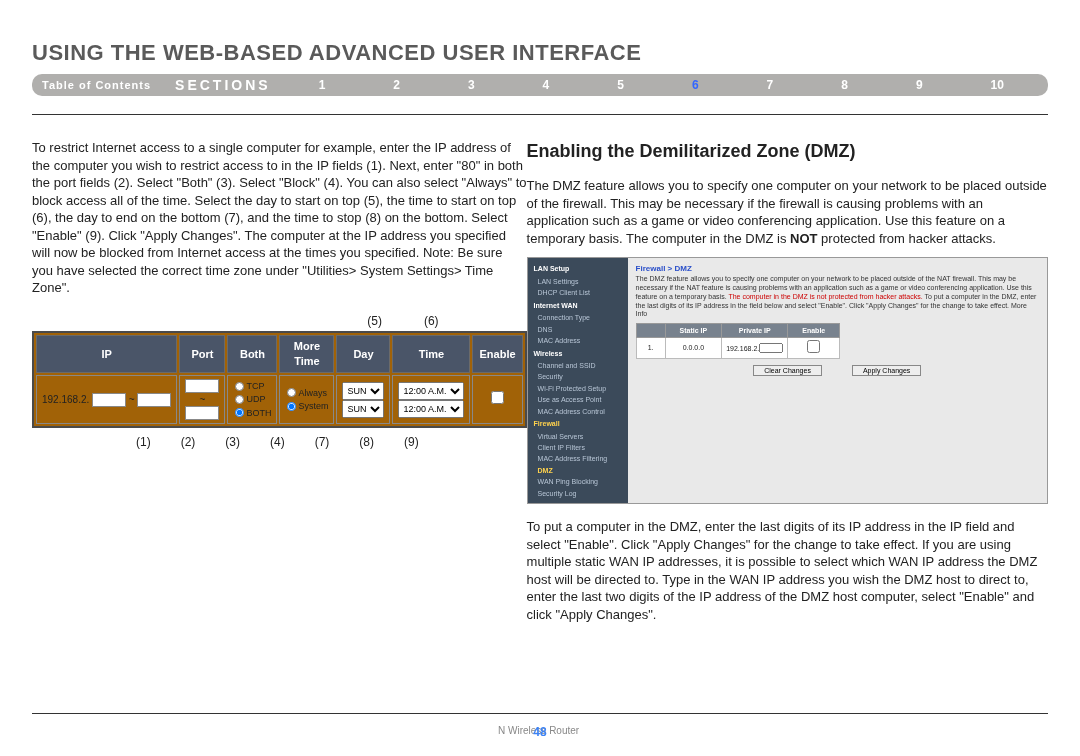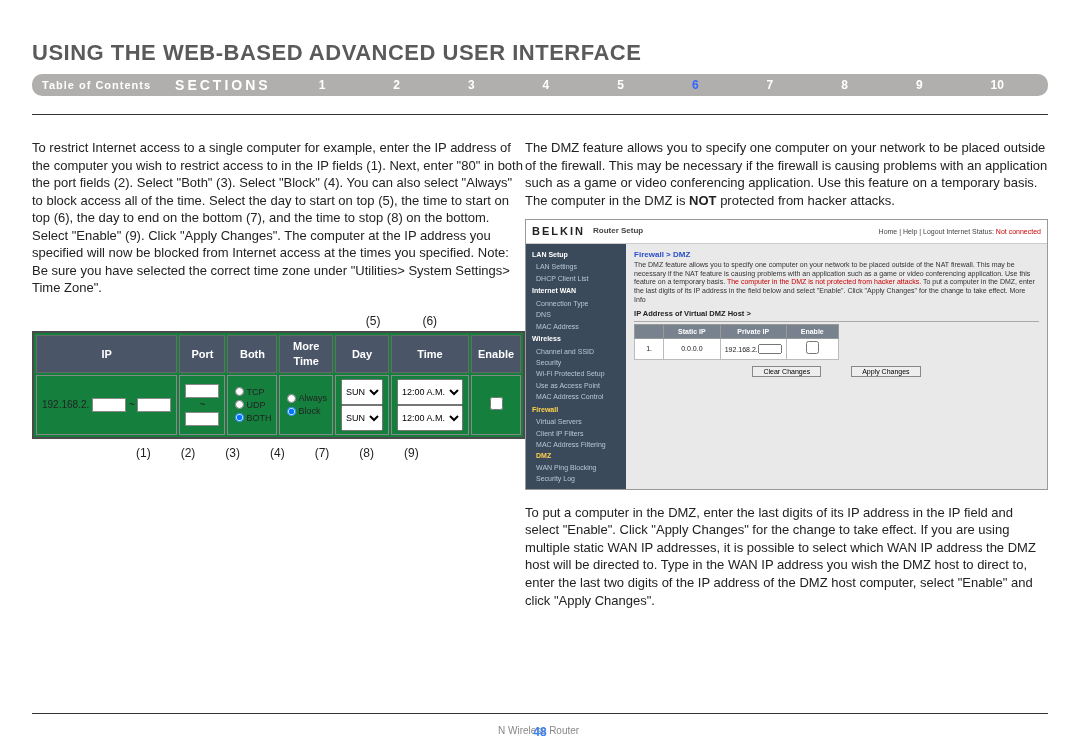--- a/index.html
+++ b/index.html
@@ -15,29 +15,29 @@
 
   .cols { display: flex; margin-top: 24px; }
   .col-l { flex: 0 0 480px; font-size: 13px; line-height: 1.35; }
   .col-r { flex: 1; font-size: 13px; line-height: 1.35; }
   .col-r h2 { font-size: 18px; font-weight: bold; margin-bottom: 14px; }
   p { margin-bottom: 10px; }
 
   
   .fig-left { position: relative; margin-top: 16px; }
   .callouts-top { display:flex; justify-content:flex-end; gap:42px; padding-right:88px; font-size:12px; margin-bottom:2px;}
-  .tbl1 { border:2px solid #4a4a4a; background:#15803d; font-size:10px; }
+  .tbl1 { border:2px solid #4a4a4a; background:#a16207; font-size:10px; }
   .tbl1 th { background:#4a5568; color:#fff; font-weight:bold; padding:3px 6px; border:1px solid #6a6a6a; text-align:center; font-size:11px;}
   .tbl1 td { padding:3px 5px; border:1px solid #888; text-align:center; vertical-align:middle; }
   .tbl1 .ipcell { white-space:nowrap; }
   .tbl1 input[type=text] { width:34px; height:14px; font-size:9px; border:1px solid #888; text-align:center; background:#fff; }
   .radio-col { display:flex; flex-direction:column; gap:1px; font-size:9px; align-items:flex-start; padding-left:2px;}
   .radio-col label { display:flex; align-items:center; gap:2px; white-space:nowrap;}
   .radio-col input { width:9px; height:9px; }
-  .sel { font-size:9px; height:26px; }
+  .sel { font-size:9px; height:18px; }
   .callouts-bot { display:flex; gap:30px; font-size:12px; margin-top:6px; padding-left:104px;}
 
   
   .shot { border:1px solid #999; background:#fff; font-size:8px; margin-bottom:14px; }
   .shot-top { display:flex; align-items:center; padding:4px 6px; border-bottom:1px solid #ccc; }
   .shot-top .brand { font-weight:bold; letter-spacing:2px; font-size:11px; }
   .shot-top .sub { font-size:8px; color:#444; margin-left:8px; font-weight:bold;}
   .shot-top .topright { margin-left:auto; font-size:7px; color:#444;}
   .shot-top .topright .notconn { color:#c00; }
   .shot-body { display:flex; }
@@ -131,21 +131,21 @@
             </div>
           </td>
           <td>
             <div class="radio-col">
               <label>
                     <input type="radio" style="">
                     <span>Always</span>
                   </label>
               <label>
                     <input type="radio" checked="" style="">
-                    <span>Block</span>
+                    <span>System</span>
                   </label>
             </div>
           </td>
           <td>
             <select class="sel"><option>SUN</option></select><br>
             <select class="sel"><option>SUN</option></select>
           </td>
           <td>
             <select class="sel"><option>12:00 A.M.</option></select><br>
             <select class="sel"><option>12:00 A.M.</option></select>
@@ -162,32 +162,26 @@
         <span>(3)</span>
         <span>(4)</span>
         <span>(7)</span>
         <span>(8)</span>
         <span>(9)</span>
       </div>
     </div>
   </div>
 
   <div class="col-r">
+    <h2>Enabling the Demilitarized Zone (DMZ)</h2>
     <p>
       <span>The DMZ feature allows you to specify one computer on your network to be placed outside of the firewall. This may be necessary if the firewall is causing problems with an application such as a game or video conferencing application. Use this feature on a temporary basis. The computer in the DMZ is </span><b>NOT</b><span> protected from hacker attacks.</span>
     </p>
 
     <div class="shot">
-      <div class="shot-top">
-        <span class="brand">BELKIN</span>
-        <span class="sub">Router Setup</span>
-        <span class="topright">
-          <span>Home | Help | Logout   Internet Status: </span><span class="notconn">Not connected</span>
-        </span>
-      </div>
       <div class="shot-body">
         <div class="shot-nav">
           <div class="hd">LAN Setup</div>
           <div class="it">LAN Settings</div>
           <div class="it">DHCP Client List</div>
           <div class="hd">Internet WAN</div>
           <div class="it">Connection Type</div>
           <div class="it">DNS</div>
           <div class="it">MAC Address</div>
           <div class="hd">Wireless</div>
@@ -202,21 +196,20 @@
           <div class="it">MAC Address Filtering</div>
           <div class="it fw">DMZ</div>
           <div class="it">WAN Ping Blocking</div>
           <div class="it">Security Log</div>
         </div>
         <div class="shot-main">
           <div class="crumb">Firewall &gt; DMZ</div>
           <div class="desc">
             <span>The DMZ feature allows you to specify one computer on your network to be placed outside of the NAT firewall. This may be necessary if the NAT feature is causing problems with an application such as a game or video conferencing application. Use this feature on a temporary basis. </span><span class="warn">The computer in the DMZ is not protected from hacker attacks.</span><span> To put a computer in the DMZ, enter the last digits of its IP address in the field below and select "Enable". Click "Apply Changes" for the change to take effect. More Info</span>
           </div>
-          <div class="sect">IP Address of Virtual DMZ Host &gt;</div>
           <table class="hosttbl">
             <tbody>
                 <tr>
               <th></th>
               <th>Static IP</th>
               <th>Private IP</th>
               <th>Enable</th>
             </tr>
             <tr>
               <td>1.</td>

